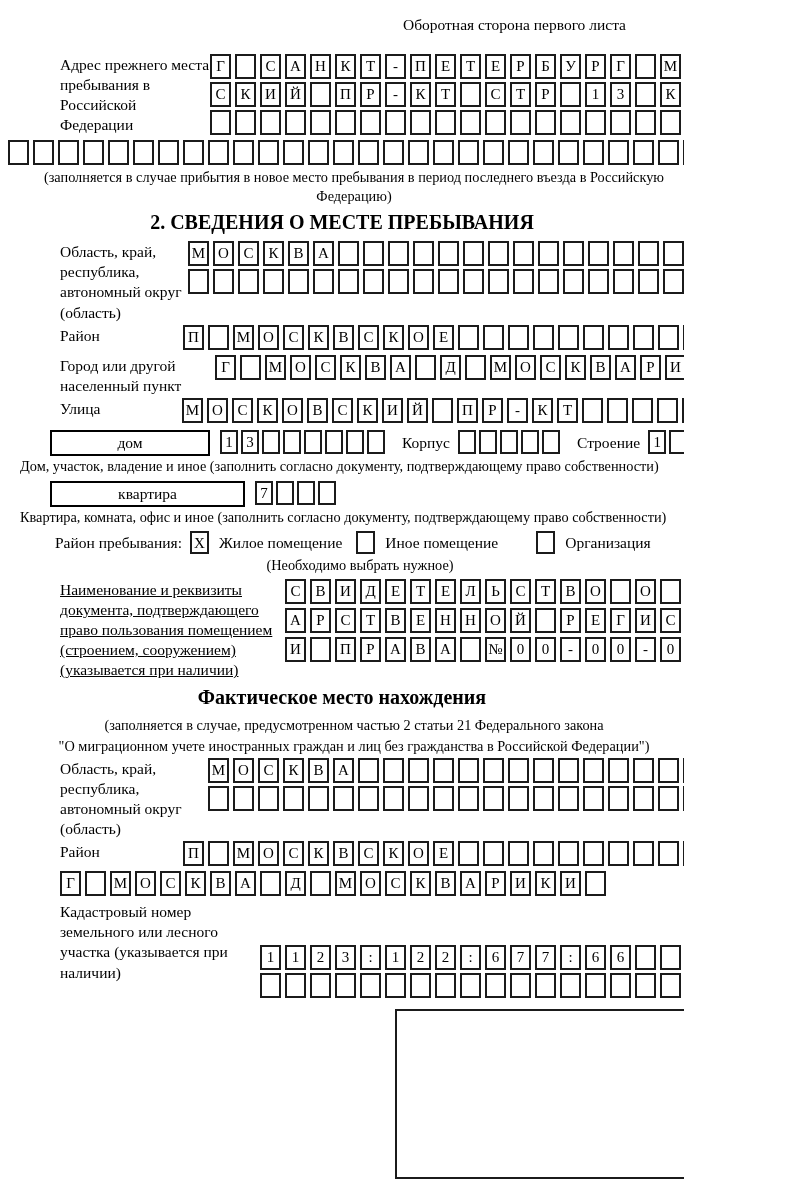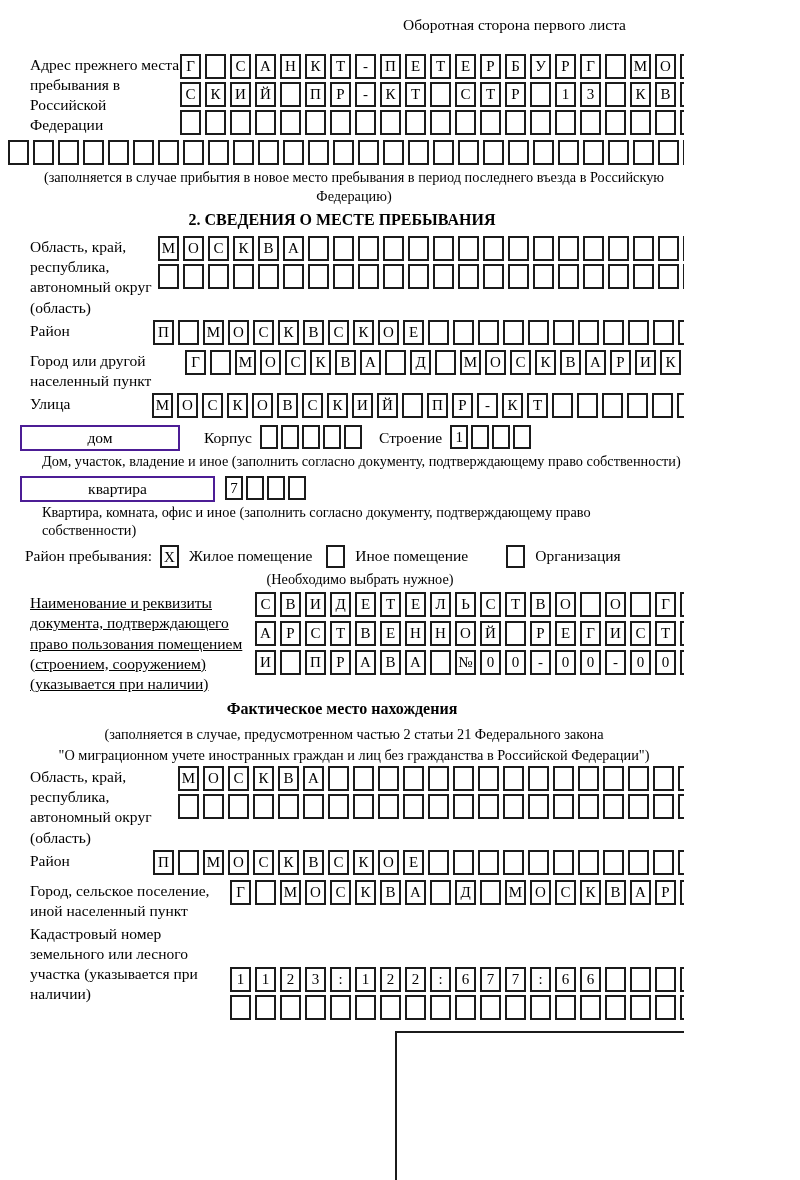--- a/index.html
+++ b/index.html
@@ -1,34 +1,34 @@
 <!DOCTYPE html>
 <html><head>
 <meta charset="utf-8">
 <style>
   html,body{margin:0;padding:0;background:#fff;color:#000;}
   .page{position:relative;width:684px;height:1180px;overflow:hidden;background:#fff;
         font-family:"Liberation Serif", serif;}
   .hdr{text-align:right;padding:16px 58px 0 0;font-size:15.5px;}
-  .frow{display:flex;align-items:flex-start;padding-left:30px;margin-bottom:2px;}
+  .frow{display:flex;align-items:flex-start;padding-left:30px;margin-bottom:2px;margin-left:30px;}
   .flabel{flex:none;font-size:15.5px;line-height:1.3;padding-top:1px;}
   .w150{width:150px;} .w128{width:128px;} .w123{width:123px;} .w155{width:155px;}
   .w122{width:122px;} .w225{width:225px;text-decoration:underline;} .w148{width:148px;} .w200{width:200px;}
   .rows{flex:none;}
   .box-row{white-space:nowrap;height:28px;}
   .cell{box-sizing:border-box;display:inline-block;width:21px;height:25px;
         border:2px solid #1b1b1b;margin-right:4px;text-align:center;
         font:15px/21px "Liberation Serif", serif;vertical-align:top;background:#fff;}
   .sm .cell{width:18px;height:24px;margin-right:3px;}
   .fullrow{padding-left:8px;margin-top:2px;}
   .caption{font-size:14.3px;line-height:1.3;}
   .center{text-align:center;padding-left:24px;}
-  .cap-left{padding-left:26px;margin:-3px 0 5px 16px;}
-  .sec-title{text-align:center;font-weight:bold;font-size:16px;margin:6px 0 7px 0;}
-  .named-rect{box-sizing:border-box;flex:none;border:2px solid #4c1d95;height:26px;
+  .cap-left{padding-left:20px;margin:-3px 0 5px 0;}
+  .sec-title{text-align:center;font-weight:bold;font-size:20px;margin:6px 0 7px 0;}
+  .named-rect{box-sizing:border-box;flex:none;border:2px solid #000000;height:26px;
         text-align:center;font-size:15.5px;line-height:22px;background:#fff;}
   .rect-dom{width:160px;margin-right:10px;}
   .rect-kv{width:195px;margin-right:10px;}
   .inline-label{flex:none;font-size:15.5px;line-height:26px;margin:0 8px 0 14px;}
   .dom-row{padding-left:20px;margin-top:4px;}
   .mesto-row{padding-left:25px;align-items:center;margin-top:3px;}
   .mlabel{font-size:15.5px;margin-right:8px;}
   .cb{width:19px;height:23px;margin:0 0 0 0;}
   .opt{font-size:15.5px;margin:0 14px 0 10px;}
   .opt-gap{margin-left:24px;}
@@ -80,20 +80,21 @@
     <div class="box-row"><span class="cell">Г</span><span class="cell"></span><span class="cell">М</span><span class="cell">О</span><span class="cell">С</span><span class="cell">К</span><span class="cell">В</span><span class="cell">А</span><span class="cell"></span><span class="cell">Д</span><span class="cell"></span><span class="cell">М</span><span class="cell">О</span><span class="cell">С</span><span class="cell">К</span><span class="cell">В</span><span class="cell">А</span><span class="cell">Р</span><span class="cell">И</span><span class="cell">К</span><span class="cell">И</span><span class="cell"></span><span class="cell"></span><span class="cell"></span></div>
   </div>
 
   <div class="frow">
     <div class="flabel w122">Улица</div>
     <div class="box-row"><span class="cell">М</span><span class="cell">О</span><span class="cell">С</span><span class="cell">К</span><span class="cell">О</span><span class="cell">В</span><span class="cell">С</span><span class="cell">К</span><span class="cell">И</span><span class="cell">Й</span><span class="cell"></span><span class="cell">П</span><span class="cell">Р</span><span class="cell">-</span><span class="cell">К</span><span class="cell">Т</span><span class="cell"></span><span class="cell"></span><span class="cell"></span><span class="cell"></span><span class="cell"></span><span class="cell"></span><span class="cell"></span><span class="cell"></span><span class="cell"></span></div>
   </div>
 
   <div class="frow dom-row">
     <div class="named-rect rect-dom">дом</div>
+    <div class="box-row sm"><span class="cell">1</span><span class="cell">3</span><span class="cell"></span><span class="cell"></span><span class="cell"></span><span class="cell"></span><span class="cell"></span><span class="cell"></span></div>
     <div class="inline-label">Корпус</div>
     <div class="box-row sm"><span class="cell"></span><span class="cell"></span><span class="cell"></span><span class="cell"></span><span class="cell"></span></div>
     <div class="inline-label">Строение</div>
     <div class="box-row sm"><span class="cell">1</span><span class="cell"></span><span class="cell"></span><span class="cell"></span></div>
   </div>
   <div class="caption cap-left">Дом, участок, владение и иное (заполнить согласно документу, подтверждающему право собственности)</div>
 
   <div class="frow dom-row">
     <div class="named-rect rect-kv">квартира</div>
     <div class="box-row sm"><span class="cell">7</span><span class="cell"></span><span class="cell"></span><span class="cell"></span></div>
@@ -131,21 +132,20 @@
       <div class="box-row"><span class="cell"></span><span class="cell"></span><span class="cell"></span><span class="cell"></span><span class="cell"></span><span class="cell"></span><span class="cell"></span><span class="cell"></span><span class="cell"></span><span class="cell"></span><span class="cell"></span><span class="cell"></span><span class="cell"></span><span class="cell"></span><span class="cell"></span><span class="cell"></span><span class="cell"></span><span class="cell"></span><span class="cell"></span><span class="cell"></span><span class="cell"></span><span class="cell"></span><span class="cell"></span><span class="cell"></span></div>
     </div>
   </div>
 
   <div class="frow">
     <div class="flabel w123">Район</div>
     <div class="box-row"><span class="cell">П</span><span class="cell"></span><span class="cell">М</span><span class="cell">О</span><span class="cell">С</span><span class="cell">К</span><span class="cell">В</span><span class="cell">С</span><span class="cell">К</span><span class="cell">О</span><span class="cell">Е</span><span class="cell"></span><span class="cell"></span><span class="cell"></span><span class="cell"></span><span class="cell"></span><span class="cell"></span><span class="cell"></span><span class="cell"></span><span class="cell"></span><span class="cell"></span><span class="cell"></span><span class="cell"></span><span class="cell"></span><span class="cell"></span></div>
   </div>
 
   <div class="frow">
-    <div class="flabel w200">Город, сельское поселение, иной населенный пункт</div>
     <div class="box-row"><span class="cell">Г</span><span class="cell"></span><span class="cell">М</span><span class="cell">О</span><span class="cell">С</span><span class="cell">К</span><span class="cell">В</span><span class="cell">А</span><span class="cell"></span><span class="cell">Д</span><span class="cell"></span><span class="cell">М</span><span class="cell">О</span><span class="cell">С</span><span class="cell">К</span><span class="cell">В</span><span class="cell">А</span><span class="cell">Р</span><span class="cell">И</span><span class="cell">К</span><span class="cell">И</span><span class="cell"></span></div>
   </div>
 
   <div class="frow mb0">
     <div class="flabel w200">Кадастровый номер земельного или лесного участка (указывается при наличии)</div>
     <div class="rows kad-rows">
       <div class="box-row"><span class="cell">1</span><span class="cell">1</span><span class="cell">2</span><span class="cell">3</span><span class="cell">:</span><span class="cell">1</span><span class="cell">2</span><span class="cell">2</span><span class="cell">:</span><span class="cell">6</span><span class="cell">7</span><span class="cell">7</span><span class="cell">:</span><span class="cell">6</span><span class="cell">6</span><span class="cell"></span><span class="cell"></span><span class="cell"></span><span class="cell"></span><span class="cell"></span><span class="cell"></span><span class="cell"></span></div>
       <div class="box-row"><span class="cell"></span><span class="cell"></span><span class="cell"></span><span class="cell"></span><span class="cell"></span><span class="cell"></span><span class="cell"></span><span class="cell"></span><span class="cell"></span><span class="cell"></span><span class="cell"></span><span class="cell"></span><span class="cell"></span><span class="cell"></span><span class="cell"></span><span class="cell"></span><span class="cell"></span><span class="cell"></span><span class="cell"></span><span class="cell"></span><span class="cell"></span><span class="cell"></span></div>
     </div>
   </div>

